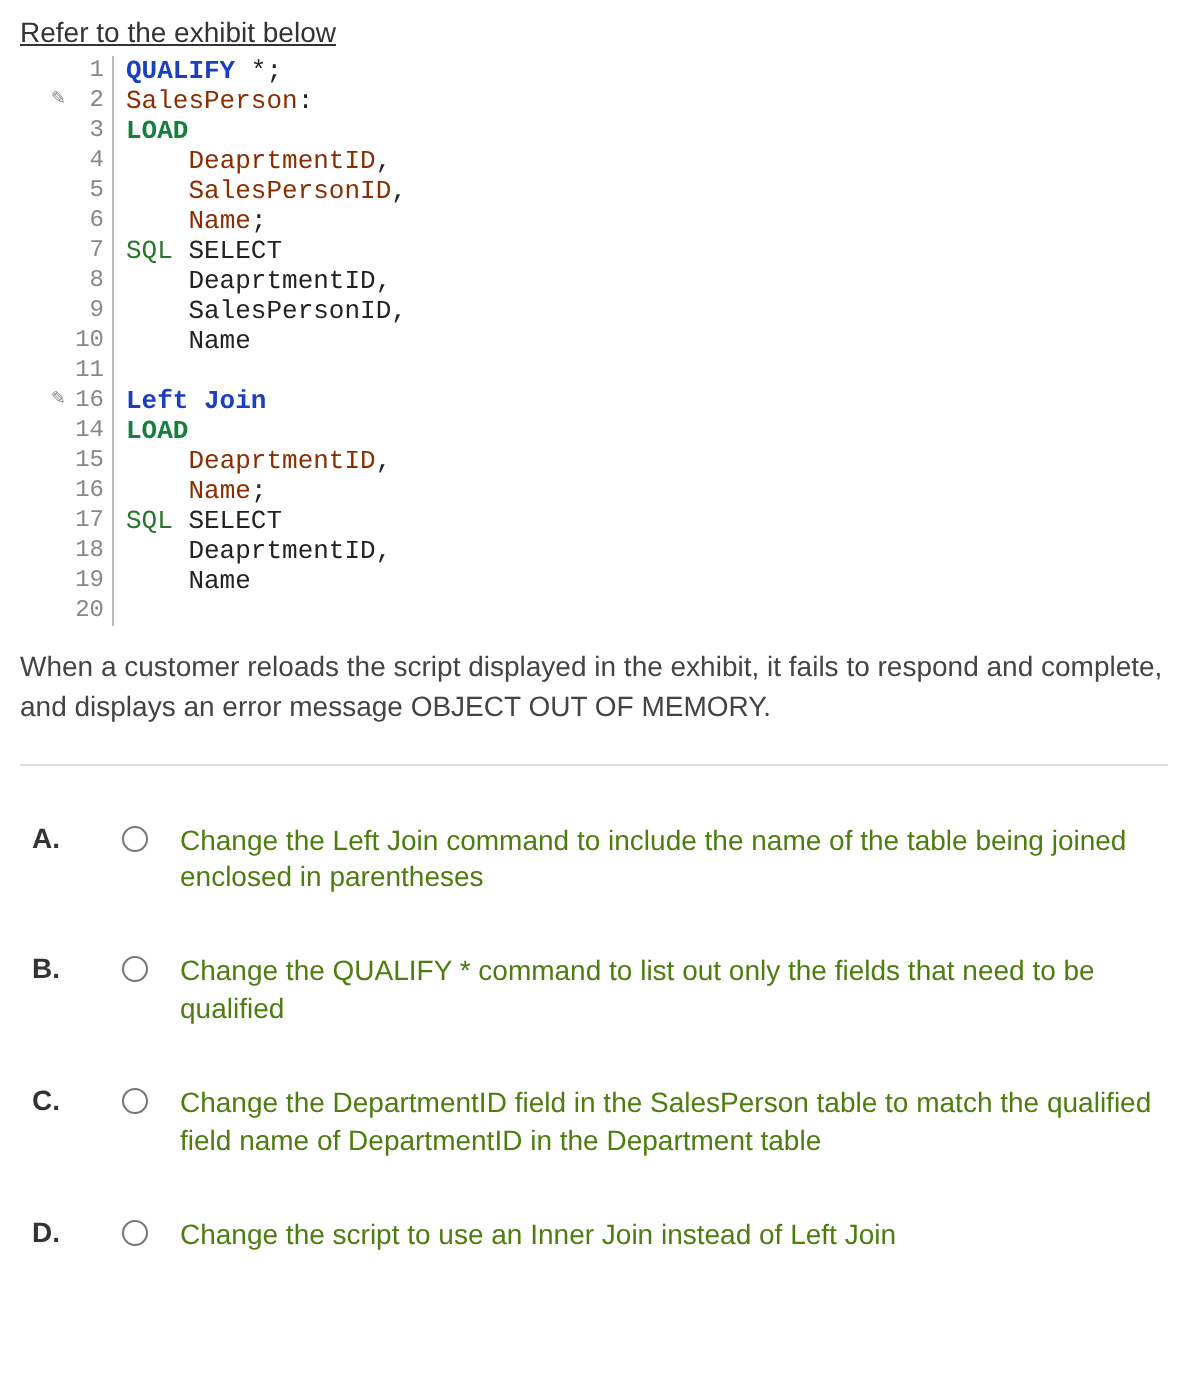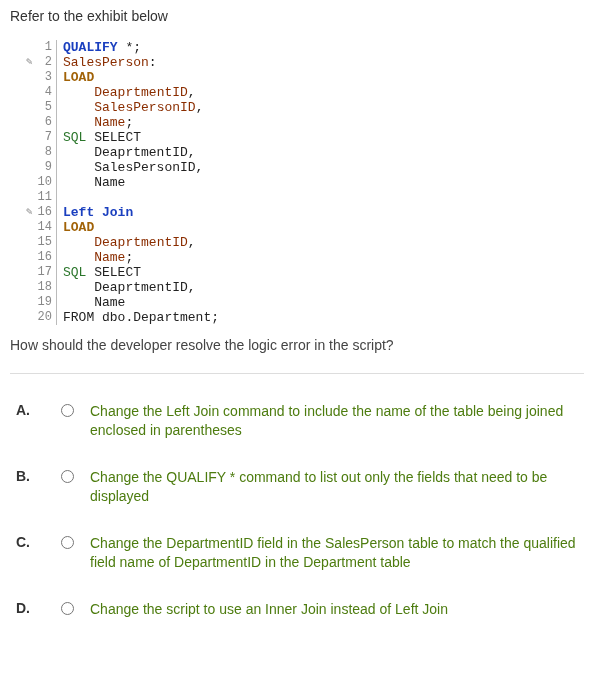--- a/index.html
+++ b/index.html
@@ -6,21 +6,22 @@
     font-family: Arial, Helvetica, sans-serif;
     font-size: 14px;
     color: #333;
     margin: 0;
     padding: 8px 10px;
     width: 594px;
     box-sizing: border-box;
     background: #fff;
   }
   .intro-line {
-    margin-bottom: 16px;
+    margin-bottom: 4px;
+    text-decoration: underline;
   }
   .code-block {
     margin: 2px 0 10px 14px;
     font-family: "Courier New", Courier, monospace;
     font-size: 13px;
     line-height: 15px;
   }
   .code-row {
     display: flex;
     align-items: center;
@@ -40,21 +41,21 @@
     padding-right: 4px;
     border-right: 1px solid #bbb;
     flex-shrink: 0;
     font-size: 12px;
   }
   .code {
     padding-left: 6px;
     white-space: pre;
   }
   .kw-blue { color: #1a3fbf; font-weight: bold; }
-  .kw-navy { color: #a16207; font-weight: bold; }
+  .kw-navy { color: #15803d; font-weight: bold; }
   .kw-brown { color: #8a2d00; }
   .kw-green { color: #2a752a; }
   .txt { color: #222; }
 
   .question-body {
     margin: 10px 0 18px 0;
     line-height: 1.45;
     color: #444;
   }
   .question-body p { margin: 0 0 12px 0; }
@@ -183,40 +184,39 @@
       <div class="code"><span class="txt">    DeaprtmentID,</span></div>
     </div>
     <div class="code-row">
       <div class="marker"></div>
       <div class="ln">19</div>
       <div class="code"><span class="txt">    Name</span></div>
     </div>
     <div class="code-row">
       <div class="marker"></div>
       <div class="ln">20</div>
-      <div class="code"><span class="txt">FROM dbo.Department;</span></div>
     </div>
   </div>
 
 <div class="question-body">
-  <p>How should the developer resolve the logic error in the script?</p>
+  <p>When a customer reloads the script displayed in the exhibit, it fails to respond and complete, and displays an error message OBJECT OUT OF MEMORY.</p>
 </div>
 
 <hr class="sep">
 
 <div class="answers" id="answers">
     <div class="ans-row">
       <div class="ans-label">A.</div>
       <div class="ans-radio"><input type="radio" name="answer" style=""></div>
       <div class="ans-text">Change the Left Join command to include the name of the table being joined enclosed in parentheses</div>
     </div>
     <div class="ans-row">
       <div class="ans-label">B.</div>
       <div class="ans-radio"><input type="radio" name="answer" style=""></div>
-      <div class="ans-text">Change the QUALIFY * command to list out only the fields that need to be displayed</div>
+      <div class="ans-text">Change the QUALIFY * command to list out only the fields that need to be qualified</div>
     </div>
     <div class="ans-row">
       <div class="ans-label">C.</div>
       <div class="ans-radio"><input type="radio" name="answer" style=""></div>
       <div class="ans-text">Change the DepartmentID field in the SalesPerson table to match the qualified field name of DepartmentID in the Department table</div>
     </div>
     <div class="ans-row">
       <div class="ans-label">D.</div>
       <div class="ans-radio"><input type="radio" name="answer" style=""></div>
       <div class="ans-text">Change the script to use an Inner Join instead of Left Join</div>

